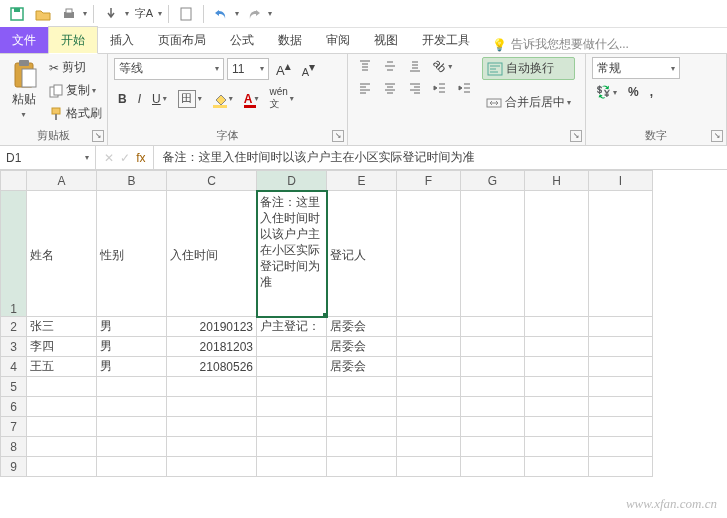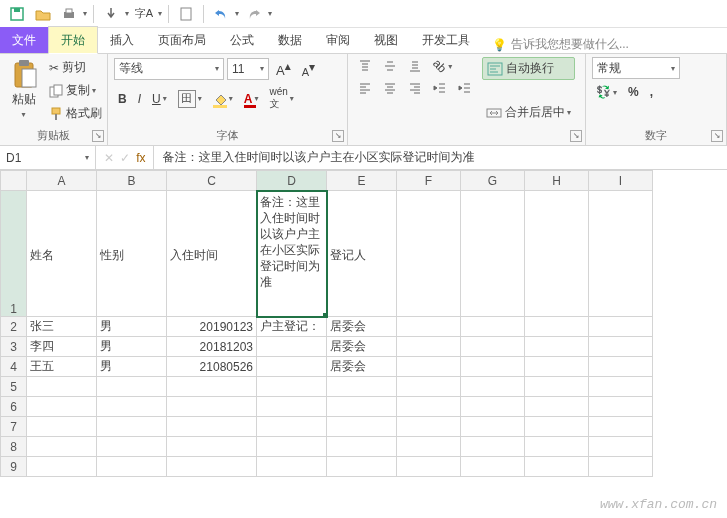--- a/index.html
+++ b/index.html
@@ -32,21 +32,21 @@
 th,td{border:1px solid #d4d4d4;height:20px;padding:0 3px;overflow:hidden;text-align:left;vertical-align:middle;font-size:12px;white-space:nowrap}
 th{background:#f3f3f3;font-weight:normal;text-align:center;color:#555}
 th.rowh{width:26px}
 td.num{text-align:right}
 tr.r1 td{height:126px;vertical-align:top;padding-top:3px}
 td.wrap{white-space:normal;line-height:16px}
 td.sel{outline:2px solid #217346;outline-offset:-1px;position:relative}
 td.sel::after{content:"";position:absolute;right:-3px;bottom:-3px;width:6px;height:6px;background:#217346}
 th.selc{background:#d8e8df}
 th.selr{background:#d8e8df}
-.wm{position:absolute;right:10px;bottom:6px;color:#bbb;font-style:italic;font-size:13px;font-family:Liberation Mono, monospace}
+.wm{position:absolute;right:10px;bottom:6px;color:#bbb;font-style:italic;font-size:13px;font-family:Liberation Serif, serif}
 svg{display:block}
 </style>
 </head>
 <body>
 
 <div class="qat">
   <div class="qbtn">
       <svg width="16" height="16">
         <rect x="2" y="2" width="12" height="12" fill="none" stroke="#3a7" stroke-width="1.5"></rect>
         <rect x="5" y="2" width="6" height="4" fill="#3a7"></rect>
@@ -252,21 +252,21 @@
                 <path d="M6 3h6M6 7h6M6 11h6M4 7l-3-2v4z" stroke="#666" fill="#666"></path>
               </svg>
             </div>
           <div class="btn">
               <svg width="14" height="14">
                 <path d="M6 3h6M6 7h6M6 11h6M1 5l3 2-3 2z" stroke="#666" fill="#666"></path>
               </svg>
             </div>
         </div>
       </div>
-      <div style="display:flex;flex-direction:column;gap:22px">
+      <div style="display:flex;flex-direction:column;gap:12px">
         <div class="btn" style="background:#d4e6d4;border:1px solid #9c9">
             <svg width="16" height="14">
               <rect x="1" y="1" width="14" height="12" fill="none" stroke="#5a9"></rect>
               <path d="M3 4h10M3 7h6M3 10h8" stroke="#5a9"></path>
             </svg>
             <span>自动换行</span>
           </div>
         <div class="btn">
             <svg width="16" height="14">
               <rect x="1" y="3" width="14" height="8" fill="none" stroke="#888"></rect>

